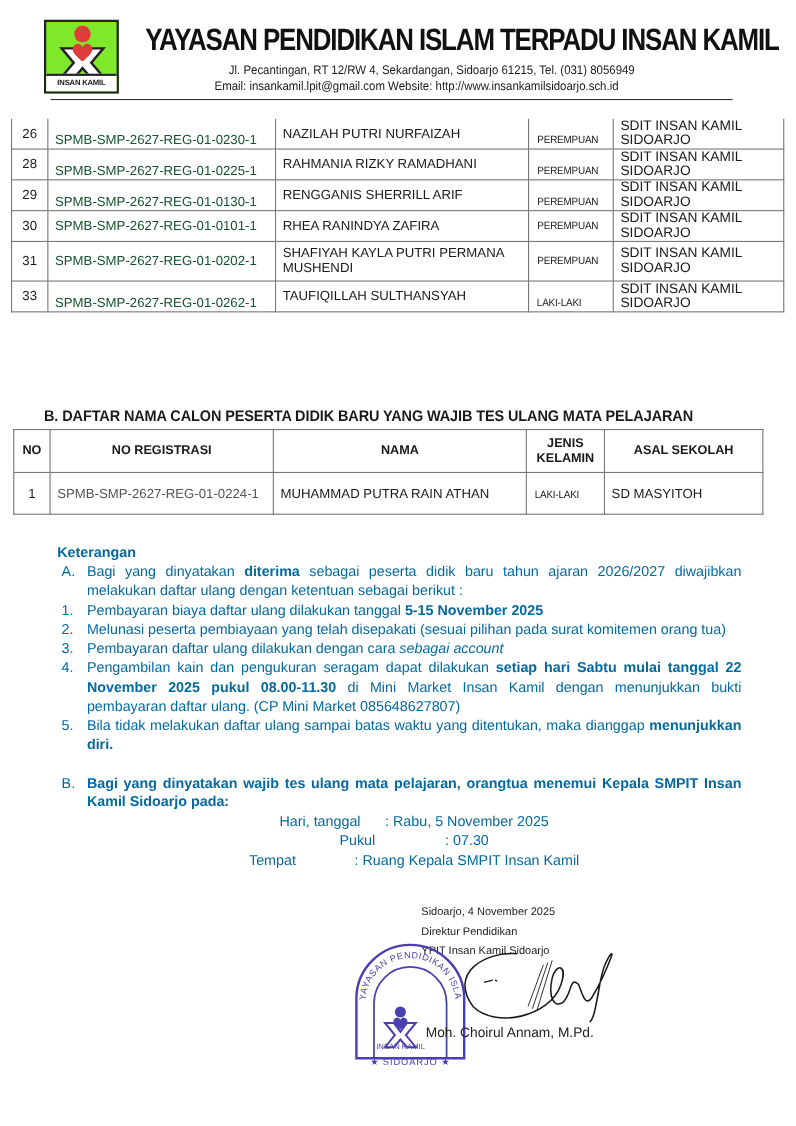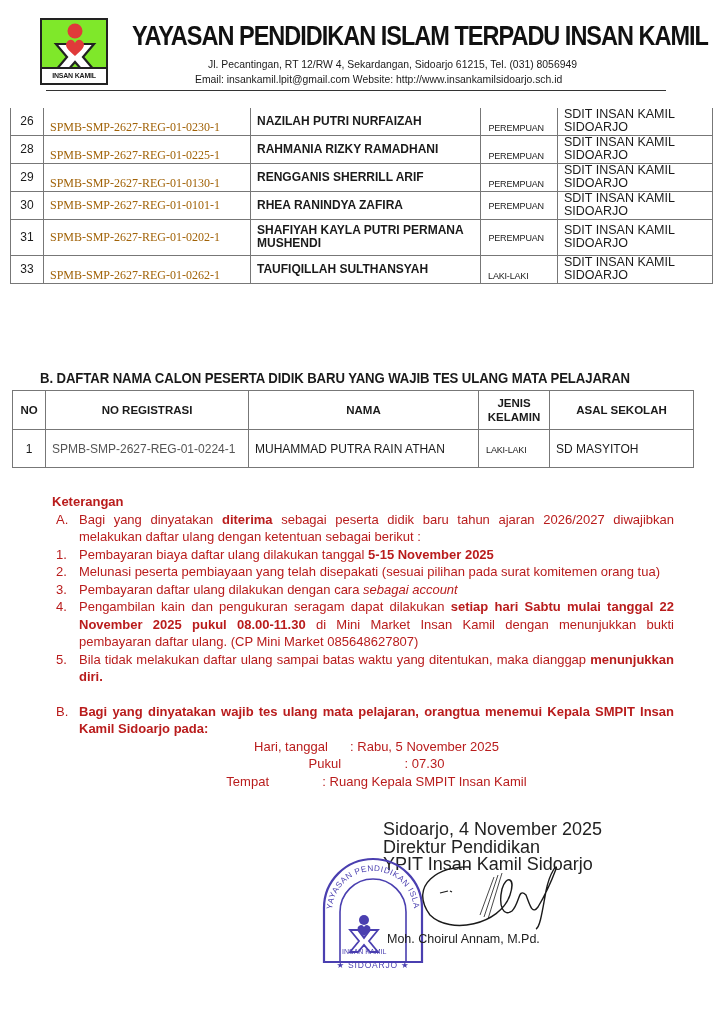--- a/index.html
+++ b/index.html
@@ -14,47 +14,47 @@
     .addr2 { left:195px; top:73px; font-size:11.3px; white-space:nowrap; transform:scaleX(0.92); transform-origin:left top; }
     .rule { left:46px; top:90px; width:620px; height:1px; background:#333; }
 
     
     table { border-collapse:collapse; position:absolute; table-layout:fixed; }
     td, th { border:1px solid #777; padding:0 6px; font-size:12px; overflow:hidden; }
     .tblA { left:10px; top:108px; width:702px;padding-left:45px; }
     .tblA tr { height:27px; }
     .tblA td { vertical-align:bottom; padding-bottom:1px; line-height:13px; }
     .tblA td.no { text-align:center; vertical-align:middle; }
-    .tblA td.name { vertical-align:middle;font-weight:bold; }
+    .tblA td.name { vertical-align:middle; }
     .tblA td.school { vertical-align:middle; font-size:12.5px; }
-    .tblA td.reg { color:#a16207;font-family:Liberation Serif, serif; }
+    .tblA td.reg { color:#14532d; }
     .gender { font-size:9.5px; letter-spacing:-0.2px; transform:scaleX(0.95); display:inline-block; }
     .tblA tr.top-open td { border-top:none; }
 
     .sectB-title { left:40px; top:370px; font-size:14px; font-weight:bold; white-space:nowrap; transform:scaleX(0.94); transform-origin:left top; letter-spacing:-0.1px; }
     .tblB { left:12px; top:390px; width:681px; }
     .tblB th { height:38px; font-size:11.5px; font-weight:bold; text-align:center; line-height:14px; }
     .tblB td { height:37px; font-size:12px; }
     .tblB td.no { text-align:center; }
     .tblB td.reg { color:#555;margin-left:19px; }
 
     
-    .notes { left:52px; top:493px; width:622px; font-size:13px; line-height:17.5px; color:#b91c1c; }
+    .notes { left:52px; top:493px; width:622px; font-size:13px; line-height:17.5px; color:#0369a1; }
     .notes .h { font-weight:bold; margin-bottom:0; }
     .item { position:relative; padding-left:27px; text-align:justify; }
     .item .mk { position:absolute; left:4px; top:0; }
     .item.num .mk { left:4px; }
     .spacer { height:17px; }
     .kv { display:flex; padding-left:27px;justify-content:center; }
     .kv .k { width:96px; }
     b { font-weight:bold; }
     i { font-style:italic; }
 
     
-    .sig { left:383px; top:821px; font-size:18px; line-height:17.5px; color:#222; white-space:nowrap; }
+    .sig { left:383px; top:821px; font-size:10px; line-height:17.5px; color:#222; white-space:nowrap; }
     .signame { left:387px; top:932px; font-size:12.5px; color:#222; white-space:nowrap; }
     .stamp { left:318px; top:850px; width:110px; height:120px; }
     .scribble { left:400px; top:855px; width:170px; height:80px; }
   </style>
 </head>
 <body>
 
 <div class="abs logo">
   <svg width="50" height="50" viewBox="0 0 50 50">
     <circle cx="25" cy="9" r="7.5" fill="#e03a3a"></circle>

